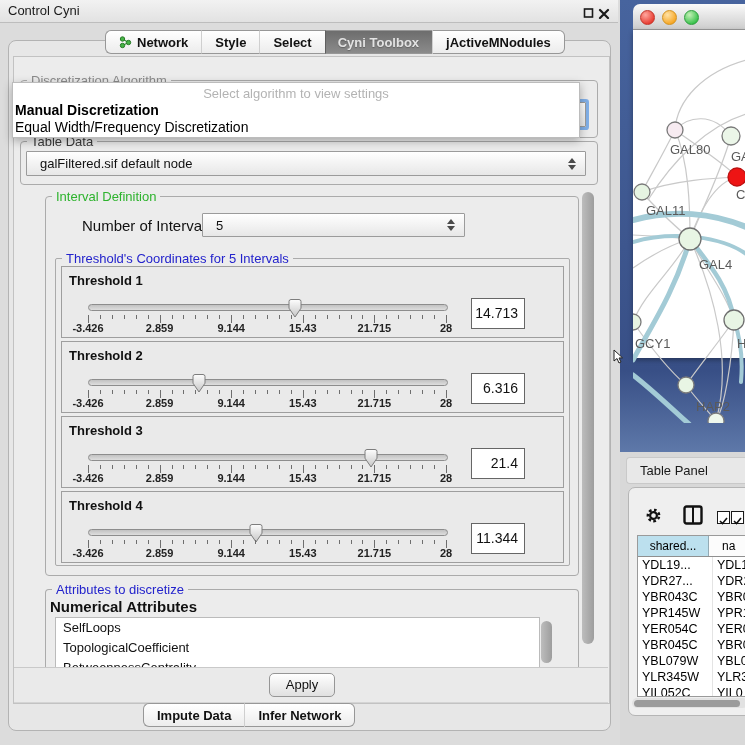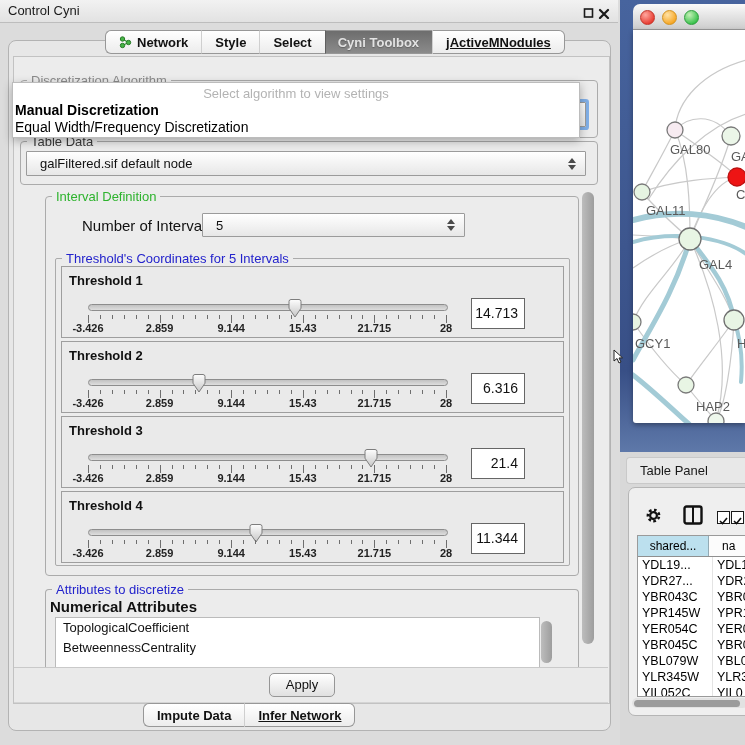--- a/index.html
+++ b/index.html
@@ -14,21 +14,21 @@
   #outerpanel{left:8px;top:40px;width:601px;height:689px;background:#e7e7e7;
               border:1px solid #b3b3b3;border-radius:8px;}
   #innerpanel{left:13px;top:56px;width:595px;height:646px;background:#ececec;
               border:1px solid #c2c2c2;}
   
   .segbar{display:flex;height:24px;}
   .seg{display:flex;align-items:center;gap:5px;padding:0 13px;font-size:13px;font-weight:bold;
        color:#111;background:linear-gradient(#ffffff,#ececec);border-top:1px solid #979797;
        border-bottom:1px solid #979797;border-left:1px solid #cfcfcf;white-space:nowrap;}
   .seg.first{border-left:1px solid #979797;border-radius:6px 0 0 6px;}
-  .seg.last{border-right:1px solid #979797;border-radius:0 6px 6px 0;text-decoration:underline;}
+  .seg.last{border-right:1px solid #979797;border-radius:0 6px 6px 0;}
   .seg.sel{background:linear-gradient(#6d6d6d,#8b8b8b);color:#e3e3e3;border-left:1px solid #5f5f5f;
            text-shadow:0 1px 1px rgba(0,0,0,.25);padding-left:12px;}
   
   .group{position:absolute;border:1px solid #ababab;border-radius:4px;}
   .gtitle{position:absolute;top:-8px;left:6px;background:#ececec;padding:0 4px;font-size:13px;}
   
   .combo{position:absolute;background:linear-gradient(#ffffff,#e7e7e7);border:1px solid #9b9b9b;
          border-radius:1px;font-size:13px;color:#111;display:flex;align-items:center;}
   .combo .val{padding-left:13px;flex:1;}
   .stepper{width:16px;display:flex;flex-direction:column;align-items:center;gap:2px;margin-right:5px;}
@@ -63,21 +63,21 @@
   #applystrip{left:14px;top:667px;width:594px;height:34px;background:#eaeaea;
               border-top:1px solid #c9c9c9;border-bottom:1px solid #d4d4d4;}
   #applybtn{position:absolute;left:255px;top:5px;width:64px;height:22px;border:1px solid #969696;border-radius:5px;
             background:linear-gradient(#ffffff,#e0e0e0);font-size:13px;color:#111;text-align:center;line-height:22px;}
   
   #netframe{left:620px;top:0;width:125px;height:452px;
             background:linear-gradient(180deg,#47649e,#384f86 82%,#5e78a9);}
   #nettitle{position:absolute;left:13px;top:4px;width:112px;height:25px;border-radius:7px 0 0 0;
             background:linear-gradient(#fafafa,#cdcdcd);border-bottom:1px solid #9a9a9a;}
   .light{position:absolute;top:6px;width:13px;height:13px;border-radius:50%;}
-  #netcanvas{position:absolute;left:13px;top:30px;width:112px;height:393px;background:#fff;
+  #netcanvas{position:absolute;left:13px;top:30px;width:112px;height:328px;background:#fff;
              border-radius:0 0 0 3px;box-shadow:0 2px 5px rgba(0,0,0,.35);}
   #tablepanelarea{left:620px;top:452px;width:125px;height:293px;background:#d8d8d8;}
   #tptitle{position:absolute;left:6px;top:5px;width:119px;height:25px;background:#e8e8e8;
            border:1px solid #c9c9c9;border-right:none;border-radius:4px 0 0 4px;
            font-size:13px;color:#1a1a1a;line-height:25px;padding-left:13px;}
   #tpcard{position:absolute;left:8px;top:35px;width:124px;height:227px;background:#efefef;
           border:1px solid #b5b5b5;border-radius:7px 0 0 7px;}
   .ckbox{position:absolute;width:11px;height:11px;border:1.5px solid #1a1a1a;background:#fff;}
   #tptable{position:absolute;left:8px;top:47px;width:120px;background:#fff;border:1px solid #9a9a9a;border-right:none;}
   .hrow{display:flex;height:20px;border-bottom:1px solid #8f8f8f;font-size:12px;}
@@ -386,20 +386,21 @@
       </div>
       <div class="valuebox">11.344</div>
     </div>
   </div>
 
 <div class="group" style="left:45px;top:589px;width:532px;height:78px;border-bottom:none;border-radius:4px 4px 0 0">
   <span class="gtitle" style="color:#2323cc">Attributes to discretize</span>
 </div>
 <div class="abs" style="left:50px;top:598px;font-size:15px;font-weight:bold;color:#111">Numerical Attributes</div>
 <div class="abs" id="attrlist">
+    <div class="attritem">SelfLoops</div>
     <div class="attritem">TopologicalCoefficient</div>
     <div class="attritem">BetweennessCentrality</div>
   </div>
 <div class="abs vscroll" style="left:541px;top:621px;width:11px;height:42px"></div>
 
 <div class="abs vscroll" style="left:582px;top:192px;width:12px;height:452px"></div>
 
 <div class="abs" id="applystrip">
   <div id="applybtn">Apply</div>
 </div>

